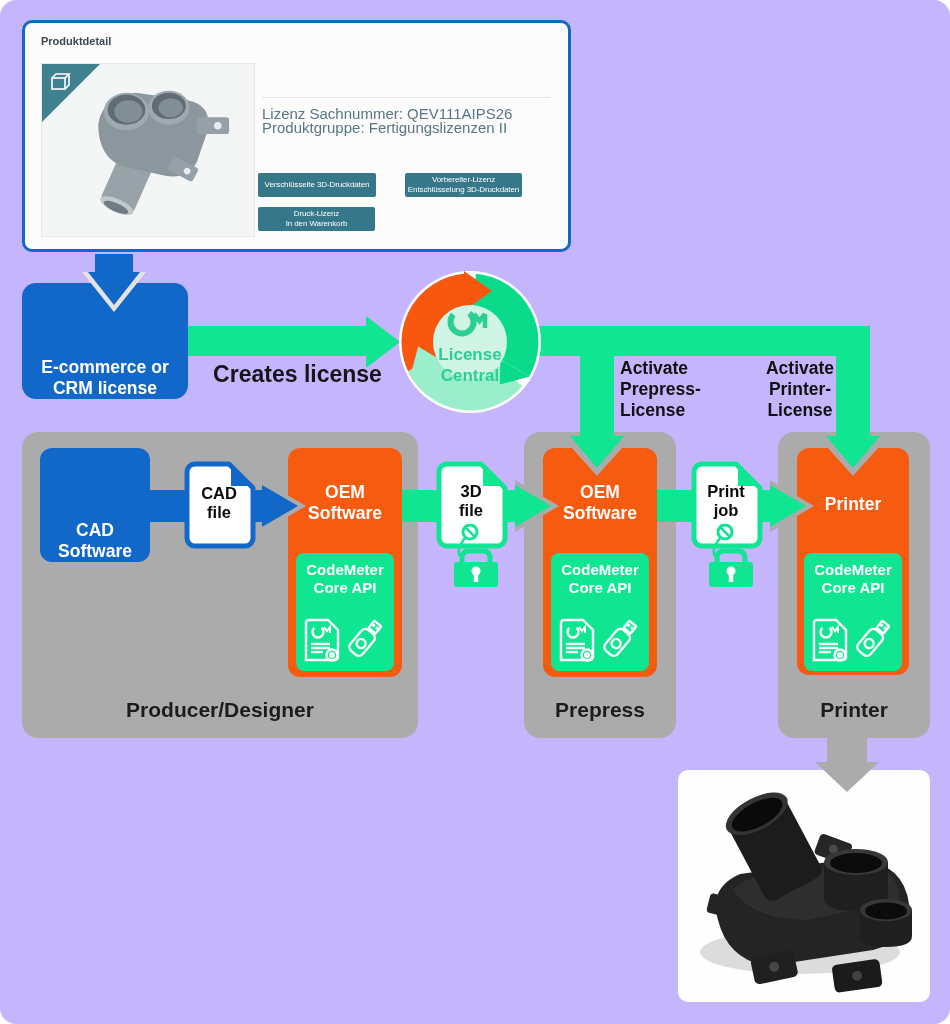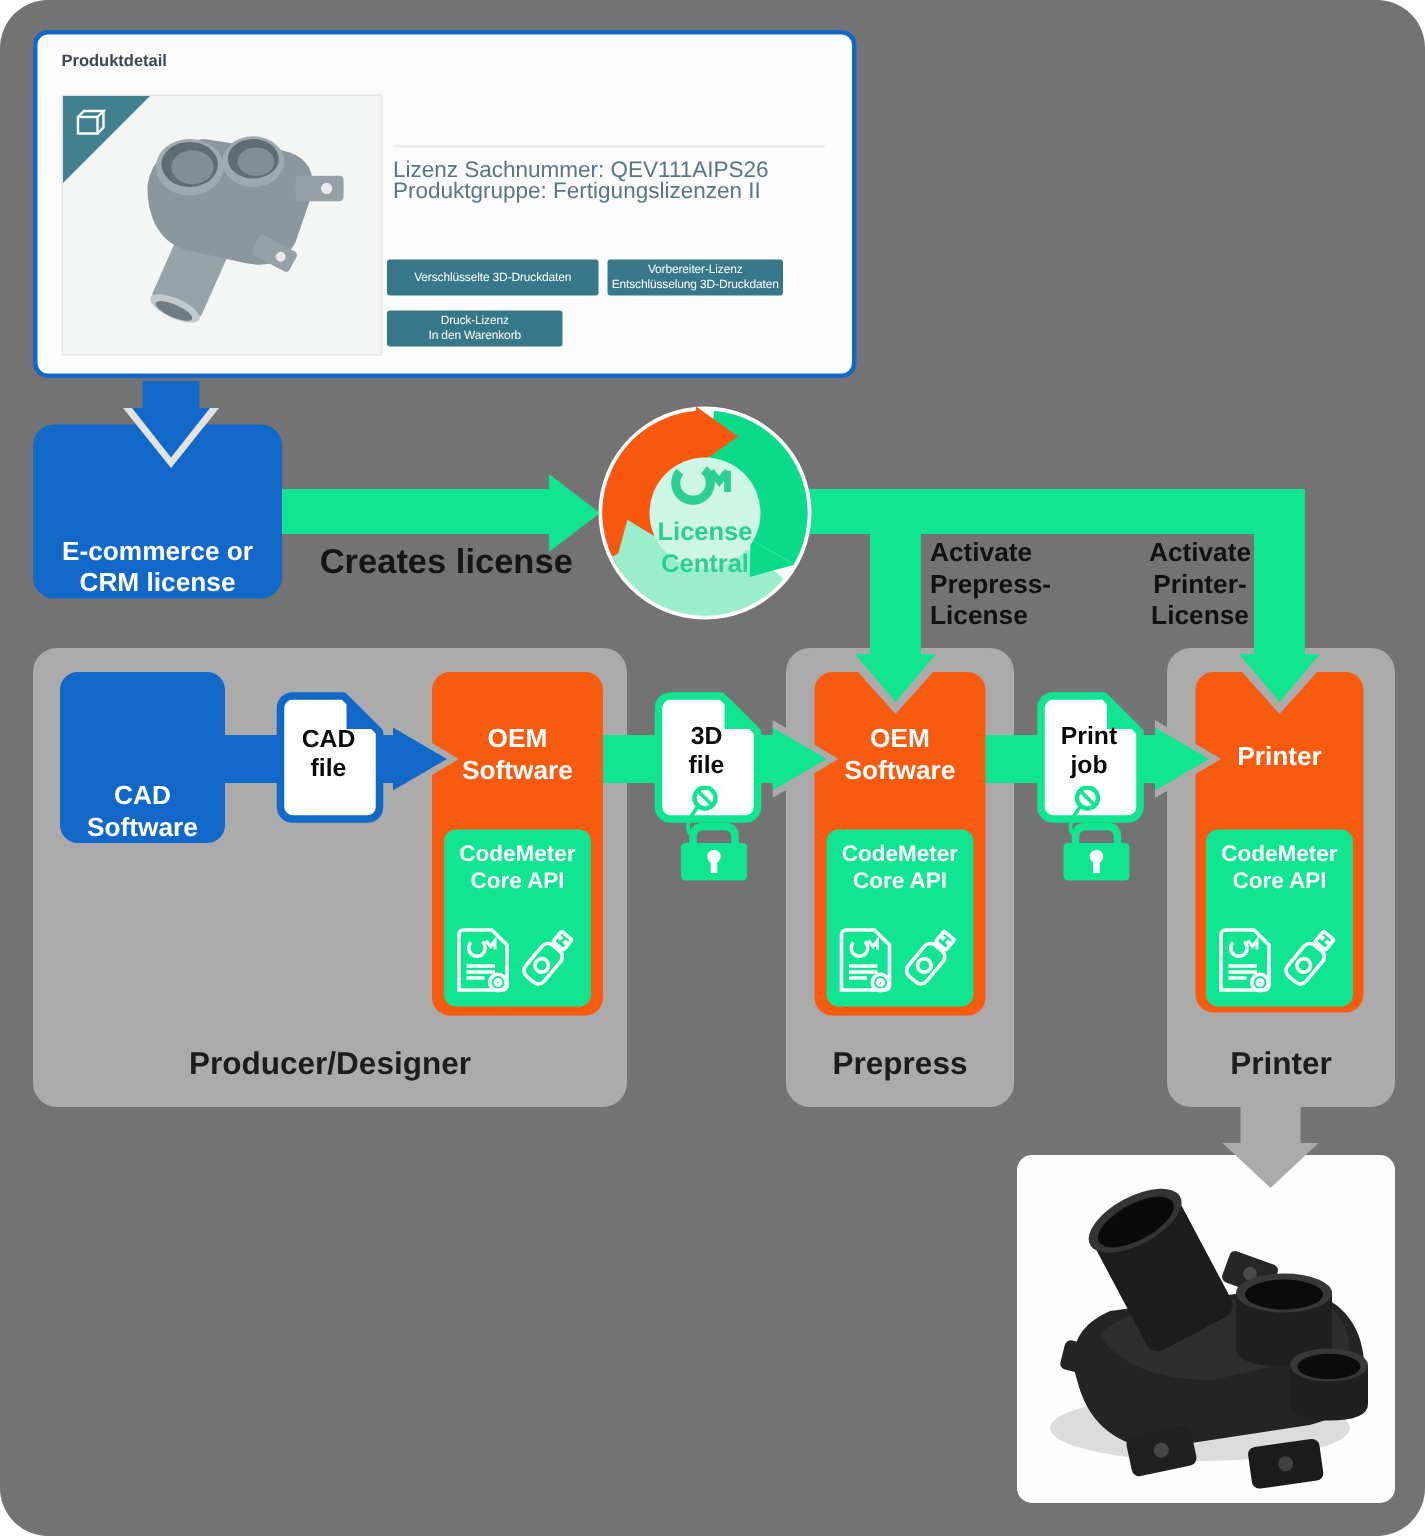--- a/index.html
+++ b/index.html
@@ -1,17 +1,17 @@
 <!DOCTYPE html>
 <html><head>
 <meta charset="utf-8">
 <style>
   html,body{margin:0;padding:0;background:#ffffff;}
   body{width:950px;height:1024px;position:relative;font-family:"Liberation Sans",sans-serif;}
-  .page{position:absolute;inset:0;background:#737373;border-radius:32px;overflow:hidden;}
+  .page{position:absolute;inset:0;background:#c4b5fd;border-radius:16px;overflow:hidden;}
   .abs{position:absolute;}
   
   .card{left:22px;top:20px;width:543px;height:226px;background:#FCFCFC;border:3px solid #1268C9;border-radius:10px;}
   .card-title{left:16px;top:12px;font-size:11px;font-weight:bold;color:#3B4850;}
   .img-box{left:16px;top:40px;width:212px;height:172px;background:#F4F5F5;border:1px solid #E7E8E8;}
   .pn{left:214px;top:38px;width:300px;text-align:center;font-size:11.5px;font-weight:bold;color:#48545C;line-height:15px;}
   .divider{left:237px;top:74px;width:288px;height:1px;background:#E2E5E6;}
   .dline{left:237px;font-size:15px;color:#587683;}
   .btn{background:#36778A;color:#fff;font-size:8px;line-height:1.2;display:flex;align-items:center;justify-content:center;text-align:center;border-radius:2px;letter-spacing:-0.1px;}
   
@@ -65,21 +65,21 @@
         <ellipse cx="120" cy="38" rx="22" ry="18" fill="#9EAAB0"></ellipse>
         <ellipse cx="120" cy="36" rx="18" ry="14" fill="#5F6C72"></ellipse>
         <ellipse cx="122" cy="38" rx="13" ry="10" fill="#818E94"></ellipse>
       </svg>
     </div>
 
     <div class="abs divider"></div>
     <div class="abs dline" style="top:82px">Lizenz Sachnummer: QEV111AIPS26</div>
     <div class="abs dline" style="top:96px">Produktgruppe: Fertigungslizenzen II</div>
 
-    <div class="abs btn" style="left:233px;top:150px;width:141px;height:24px">
+    <div class="abs btn" style="left:233px;top:150px;width:118px;height:24px">
       <span>Verschlüsselte 3D-Druckdaten</span>
     </div>
     <div class="abs btn" style="left:380px;top:150px;width:117px;height:24px">
       <span>
           <span class="line">Vorbereiter-Lizenz</span>
           <span class="line">Entschlüsselung 3D-Druckdaten</span>
         </span>
     </div>
     <div class="abs btn" style="left:233px;top:184px;width:117px;height:24px">
       <span>

